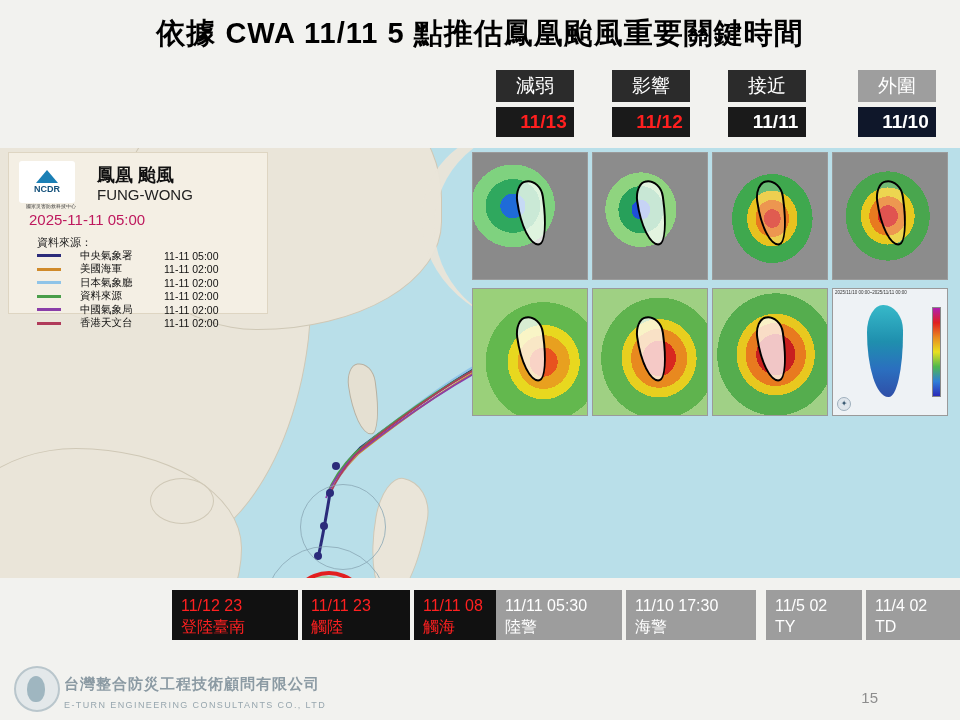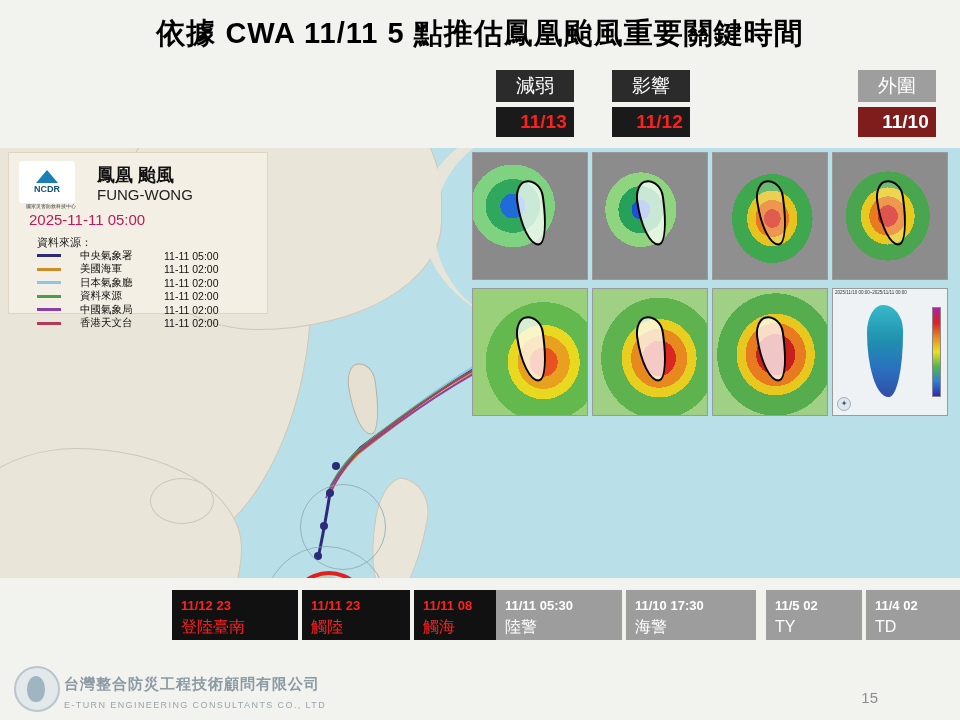--- a/index.html
+++ b/index.html
@@ -31,21 +31,21 @@
     margin-top:5px;height:30px;line-height:30px;text-align:center;
     font-size:19px;font-weight:bold;background:#1a1a1a;padding-left:17px;
   }
   .phase.p1{left:496px;top:70px;}
   .phase.p2{left:612px;top:70px;}
   .phase.p3{left:728px;top:70px;}
   .phase.p4{left:858px;top:70px;}
   .phase.p1 .date,.phase.p2 .date{color:#ff1f1f;}
   .phase.p3 .date{color:#ffffff;}
   .phase.p4 .name{background:#9e9e9e;}
-  .phase.p4 .date{color:#ffffff;background:#7f1d1d;}
+  .phase.p4 .date{color:#ffffff;background:#0f172a;}
 
   
   .map{
     position:absolute;left:0;top:148px;width:960px;height:430px;
     background:
       radial-gradient(circle at 48% 58%, #cfe8ef 0 18%, #bfe0ea 18% 40%, #b7dce8 40% 100%),
       linear-gradient(180deg,#c9e6ee 0%,#bfe1ea 100%);
     overflow:hidden;
   }
   .sea{position:absolute;inset:0;background:#b9dfe9;}
@@ -185,21 +185,21 @@
     border:1px solid #888;
   }
   .mini-btn{
     position:absolute;left:4px;bottom:4px;width:12px;height:12px;border-radius:50%;
     background:#dfe6ec;border:1px solid #9fb0bd;font-size:8px;line-height:11px;text-align:center;color:#3a5a72;
   }
 
   
   .chips{position:absolute;left:0;top:590px;width:960px;height:60px;}
   .chip{position:absolute;height:50px;padding:5px 9px 0 9px;box-sizing:border-box;}
-  .chip .l1{font-size:13px;font-weight:bold;line-height:21px;}
+  .chip .l1{font-size:16px;font-weight:normal;line-height:21px;}
   .chip .l2{font-size:16px;line-height:21px;}
   .chip.dark{background:#111;}
   .chip.dark .l1,.chip.dark .l2{color:#ff2020;}
   .chip.grey{background:#9d9d9d;}
   .chip.grey .l1,.chip.grey .l2{color:#fff;}
   .c1{left:172px;width:126px;}
   .c2{left:302px;width:108px;}
   .c3{left:414px;width:90px;}
   .c4{left:496px;width:126px;}
   .c5{left:626px;width:130px;}
@@ -227,20 +227,24 @@
 
   <div class="title">依據 CWA 11/11  5 點推估鳳凰颱風重要關鍵時間</div>
 
   <div class="phase p1">
     <div class="name">減弱</div>
     <div class="date">11/13</div>
   </div>
   <div class="phase p2">
     <div class="name">影響</div>
     <div class="date">11/12</div>
+  </div>
+  <div class="phase p3">
+    <div class="name">接近</div>
+    <div class="date">11/11</div>
   </div>
   <div class="phase p4">
     <div class="name">外圍</div>
     <div class="date">11/10</div>
   </div>
 
   <div class="map">
     <div class="sea"></div>
     <div class="landmass china"></div>
     <div class="landmass china2"></div>

